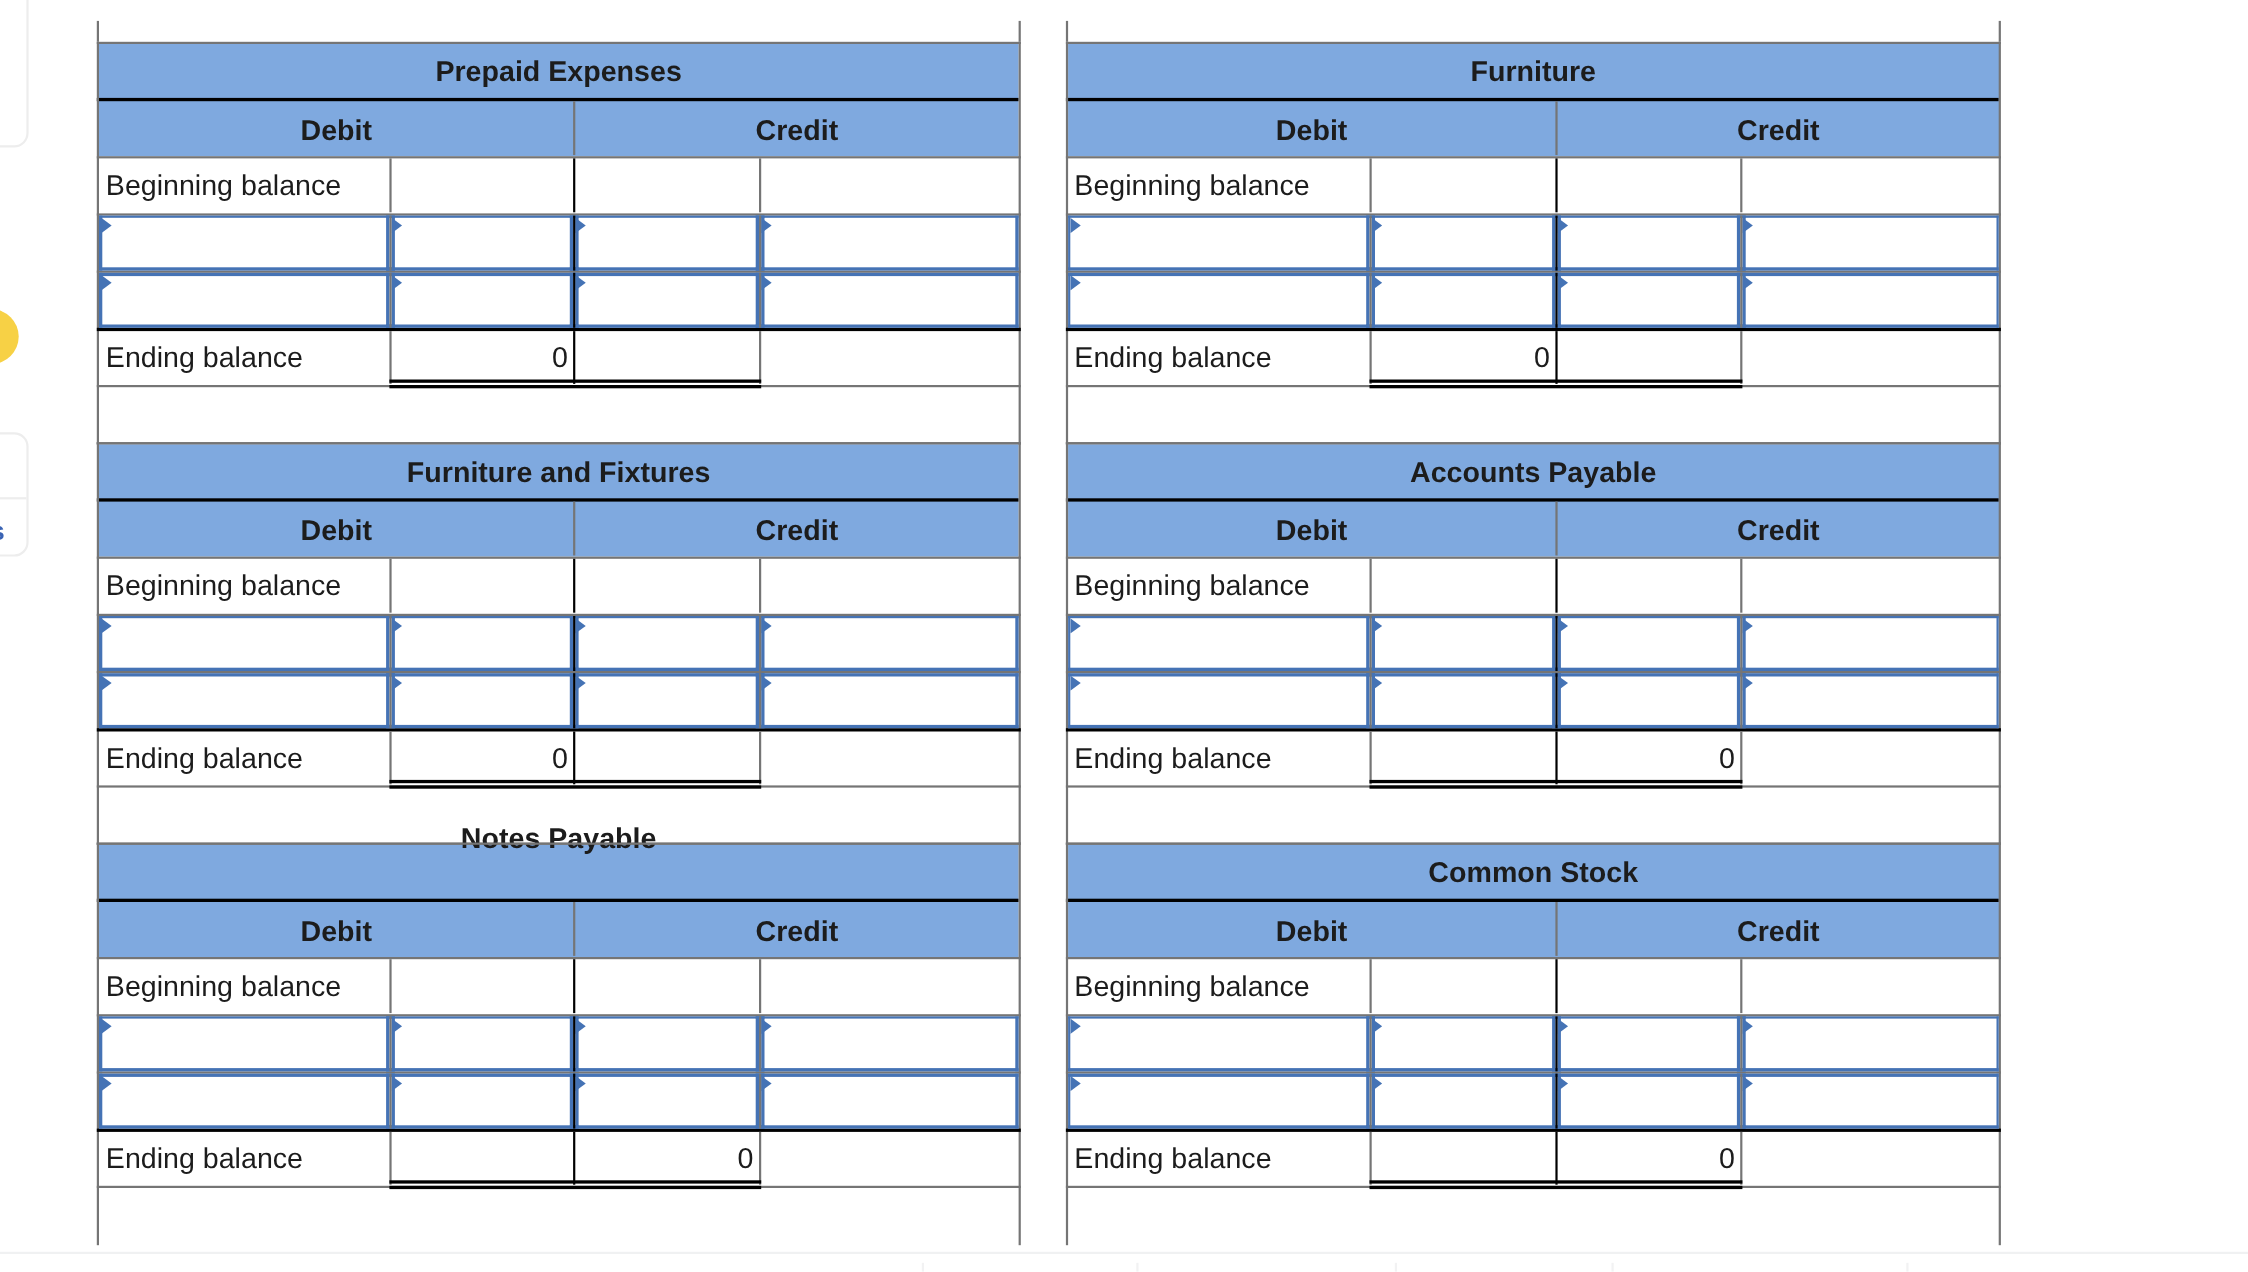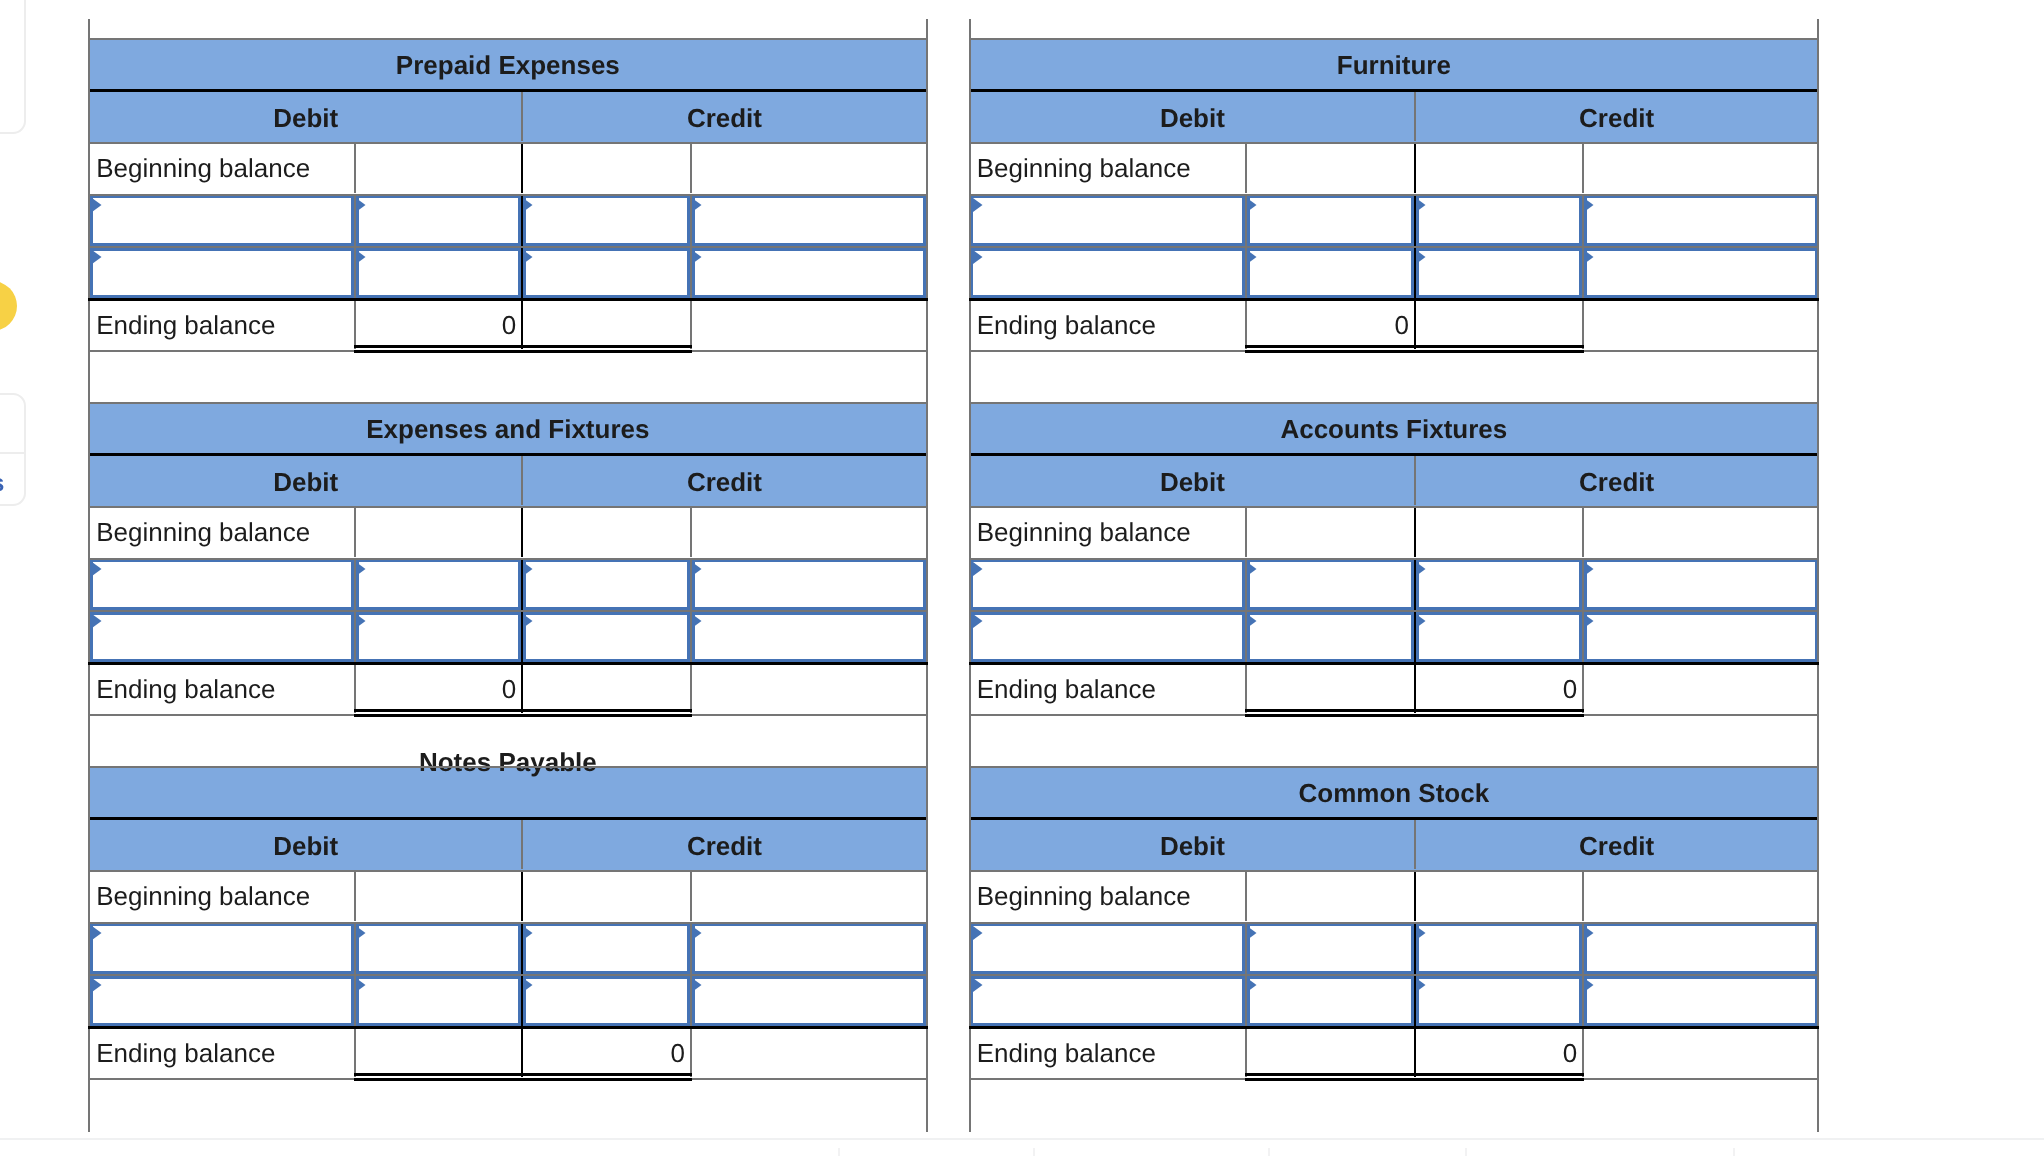--- a/index.html
+++ b/index.html
@@ -258,21 +258,21 @@
 <div class="txt l" style="left:970.7px;top:300.6px;width:274.5px;height:48.9px;">Ending balance</div>
 <div class="gl" style="left:1245.2px;top:300.6px;width:2.2px;height:48.9px;"></div>
 <div class="dk" style="left:1414.1px;top:300.6px;width:2.2px;height:48.9px;"></div>
 <div class="gl" style="left:1582.2px;top:300.6px;width:2.2px;height:48.9px;"></div>
 <div class="txt r" style="left:1247.4px;top:300.6px;width:166.7px;height:48.9px;">0</div>
 <div class="txt r" style="left:1416.3px;top:300.6px;width:165.9px;height:48.9px;"></div>
 <div class="dk" style="left:1245.2px;top:345px;width:339.2px;height:2.7px;"></div>
 <div class="dk" style="left:1245.2px;top:350px;width:339.2px;height:2.7px;"></div>
 
 <div class="hfill" style="left:90.2px;top:403.7px;width:836.3px;height:102.8px;"></div>
-<div class="title" style="left:90.2px;top:405.2px;width:835.3px;height:49.3px;">Expenses and Fixtures</div>
+<div class="title" style="left:90.2px;top:405.2px;width:835.3px;height:49.3px;">Furniture and Fixtures</div>
 <div class="dk" style="left:88px;top:453px;width:837.5px;height:2.6px;"></div>
 <div class="dchead" style="left:90.2px;top:457.1px;width:431px;height:49.9px;">Debit</div>
 <div class="dchead" style="left:523.4px;top:457.1px;width:402.1px;height:49.9px;">Credit</div>
 <div class="gl" style="left:521.2px;top:455.6px;width:2.2px;height:49.9px;"></div>
 <div class="gl" style="left:88px;top:401.5px;width:2.2px;height:366.2px;"></div>
 <div class="gl" style="left:925.5px;top:401.5px;width:2.2px;height:366.2px;"></div>
 <div class="gl" style="left:88px;top:401.5px;width:839.7px;height:2.2px;"></div>
 <div class="gl" style="left:88px;top:505.5px;width:839.7px;height:2.2px;"></div>
 <div class="gl" style="left:88px;top:557.5px;width:839.7px;height:2.2px;"></div>
 <div class="gl" style="left:88px;top:609.8px;width:839.7px;height:2.2px;"></div>
@@ -372,21 +372,21 @@
 <div class="txt l" style="left:90.2px;top:664.6px;width:264px;height:48.9px;">Ending balance</div>
 <div class="gl" style="left:354.2px;top:664.6px;width:2.2px;height:48.9px;"></div>
 <div class="dk" style="left:521.2px;top:664.6px;width:2.2px;height:48.9px;"></div>
 <div class="gl" style="left:690px;top:664.6px;width:2.2px;height:48.9px;"></div>
 <div class="txt r" style="left:356.4px;top:664.6px;width:164.8px;height:48.9px;">0</div>
 <div class="txt r" style="left:523.4px;top:664.6px;width:166.6px;height:48.9px;"></div>
 <div class="dk" style="left:354.2px;top:709px;width:338px;height:2.7px;"></div>
 <div class="dk" style="left:354.2px;top:714px;width:338px;height:2.7px;"></div>
 
 <div class="hfill" style="left:970.7px;top:403.7px;width:847.3px;height:102.8px;"></div>
-<div class="title" style="left:970.7px;top:405.2px;width:846.3px;height:49.3px;">Accounts Fixtures</div>
+<div class="title" style="left:970.7px;top:405.2px;width:846.3px;height:49.3px;">Accounts Payable</div>
 <div class="dk" style="left:968.5px;top:453px;width:848.5px;height:2.6px;"></div>
 <div class="dchead" style="left:970.7px;top:457.1px;width:443.4px;height:49.9px;">Debit</div>
 <div class="dchead" style="left:1416.3px;top:457.1px;width:400.7px;height:49.9px;">Credit</div>
 <div class="gl" style="left:1414.1px;top:455.6px;width:2.2px;height:49.9px;"></div>
 <div class="gl" style="left:968.5px;top:401.5px;width:2.2px;height:366.2px;"></div>
 <div class="gl" style="left:1817px;top:401.5px;width:2.2px;height:366.2px;"></div>
 <div class="gl" style="left:968.5px;top:401.5px;width:850.7px;height:2.2px;"></div>
 <div class="gl" style="left:968.5px;top:505.5px;width:850.7px;height:2.2px;"></div>
 <div class="gl" style="left:968.5px;top:557.5px;width:850.7px;height:2.2px;"></div>
 <div class="gl" style="left:968.5px;top:609.8px;width:850.7px;height:2.2px;"></div>

